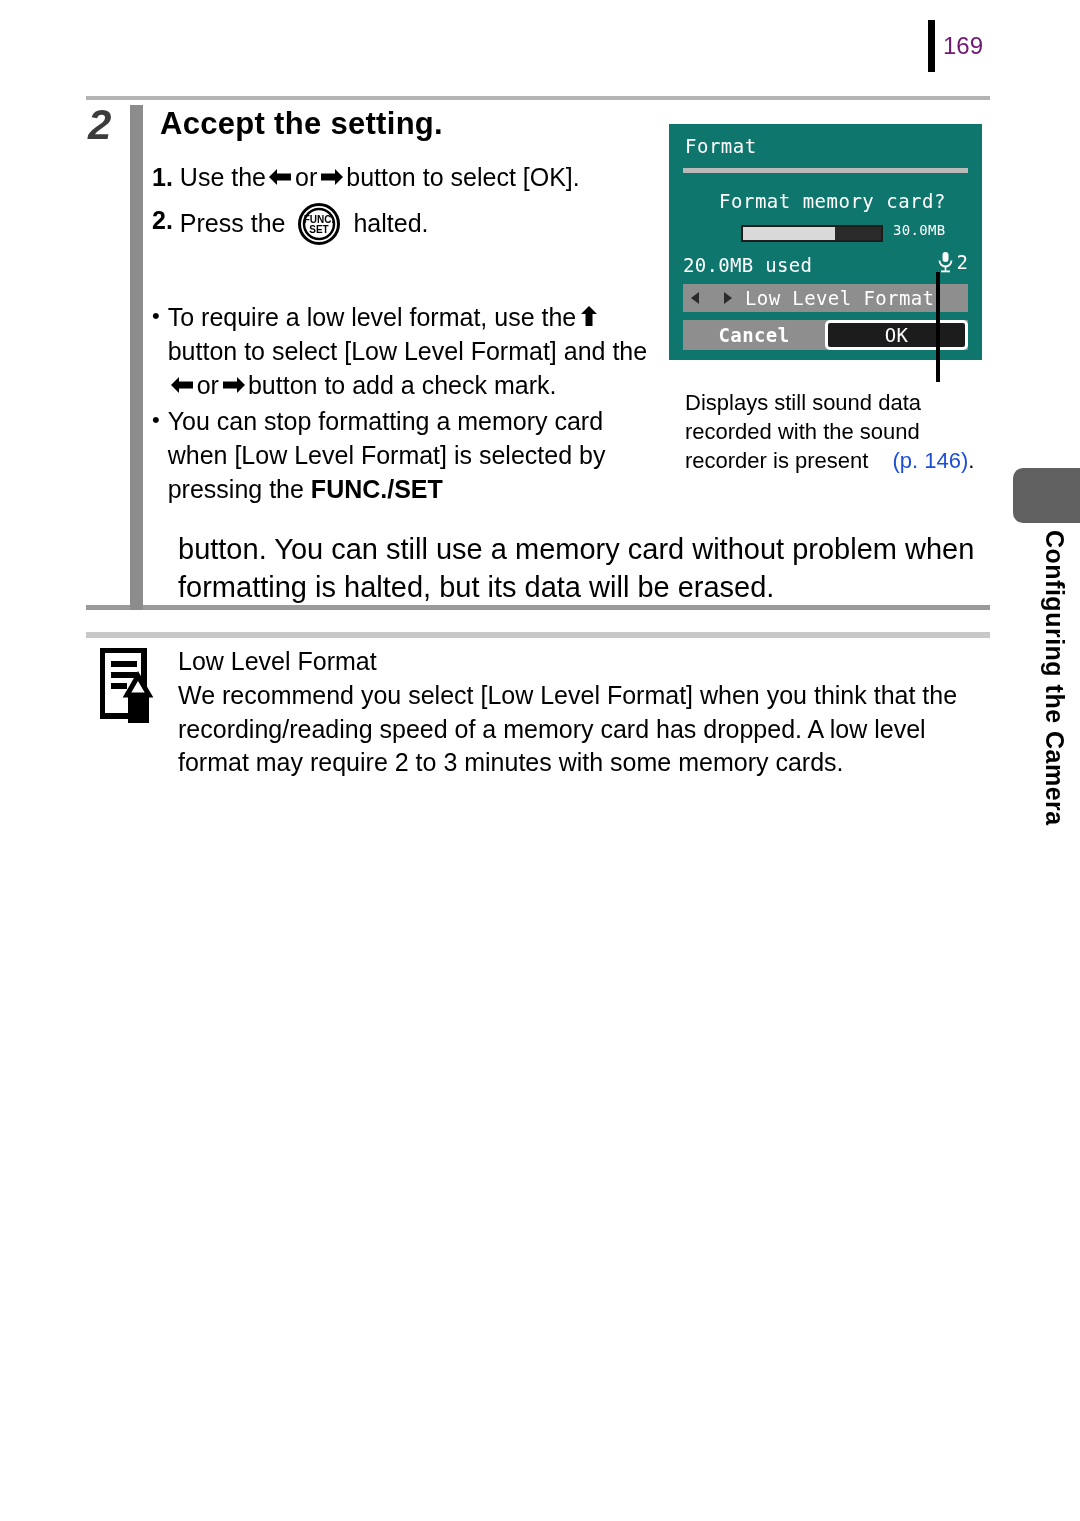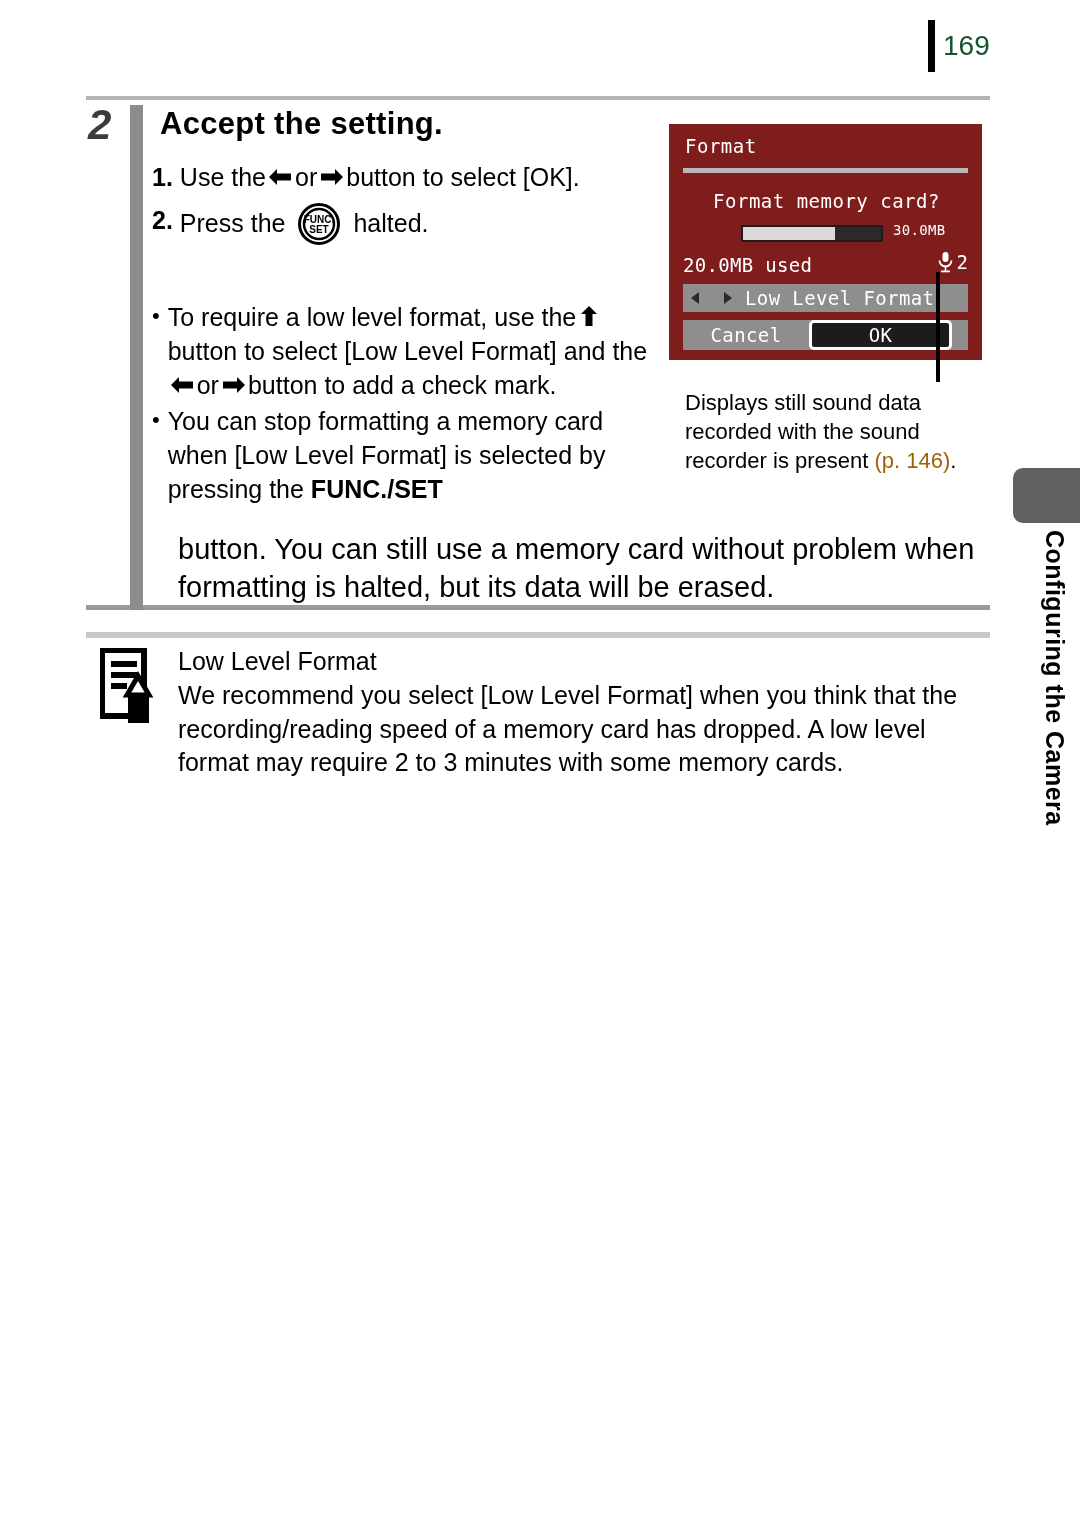--- a/index.html
+++ b/index.html
@@ -24,25 +24,25 @@
     display: flex;
     align-items: center;
     height: 56px;
   }
   #page-number-bar {
     width: 7px;
     height: 52px;
     background: #000000;
   }
   #page-number-text {
-    font-size: 28px;
+    font-size: 24px;
     font-weight: 400;
     margin-left: 8px;
     letter-spacing: 0px;
-    color: #14532d;
+    color: #701a75;
   }
 
   
   .rule {
     position: absolute;
     left: 86px;
     width: 904px;
   }
   #rule-top {
     top: 96px;
@@ -163,21 +163,21 @@
     line-height: 1.32;
   }
 
   
   #lcd {
     position: absolute;
     left: 669px;
     top: 124px;
     width: 313px;
     height: 236px;
-    background: #7f1d1d;
+    background: #0f766e;
     font-family: "DejaVu Sans Mono", monospace;
     color: #ffffff;
     overflow: hidden;
   }
   #lcd-title {
     position: absolute;
     left: 16px;
     top: 11px;
     font-size: 19px;
     letter-spacing: 0.5px;
@@ -185,21 +185,21 @@
   #lcd-title-rule {
     position: absolute;
     left: 14px;
     top: 44px;
     width: 285px;
     height: 5px;
     background: #b9b9b9;
   }
   #lcd-question {
     position: absolute;
-    left: 1px;
+    left: 7px;
     top: 66px;
     width: 313px;
     text-align: center;
     font-size: 19px;
     letter-spacing: 0.5px;
   }
   #lcd-bar-wrap {
     position: absolute;
     left: 72px;
     top: 101px;
@@ -262,24 +262,25 @@
     position: absolute;
     left: 14px;
     top: 196px;
     width: 285px;
     height: 30px;
     background: #8e8e8e;
     display: flex;
     align-items: center;
   }
   #lcd-cancel {
-    width: 126px;
+    width: 142px;
     text-align: center;
     font-size: 19px;
     letter-spacing: 0.4px;
+    font-weight: bold;
   }
   #lcd-ok {
     width: 143px;
     height: 30px;
     box-sizing: border-box;
     background: #1c1c1c;
     border: 3px solid #ffffff;
     border-radius: 5px;
     display: flex;
     align-items: center;
@@ -300,21 +301,21 @@
 
   
   #lcd-caption {
     position: absolute;
     left: 685px;
     top: 388px;
     width: 310px;
     font-size: 22px;
     line-height: 1.32;
   }
-  .link { color: #a16207; }
+  .link { color: #1d4ed8; margin-left: 18px; }
 
   
   #note-icon {
     position: absolute;
     left: 100px;
     top: 648px;
     width: 62px;
     height: 78px;
   }
   #note-icon svg { display: block; }

